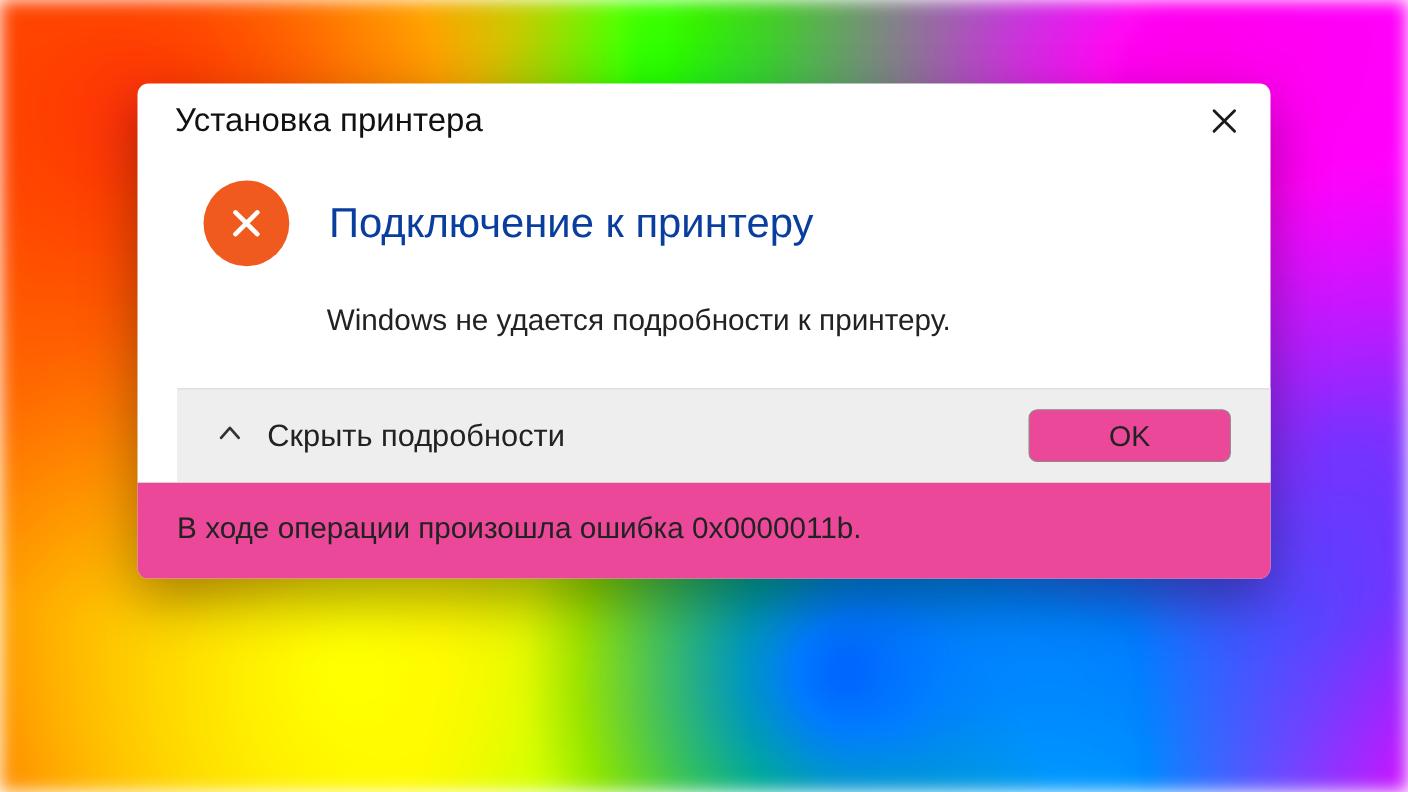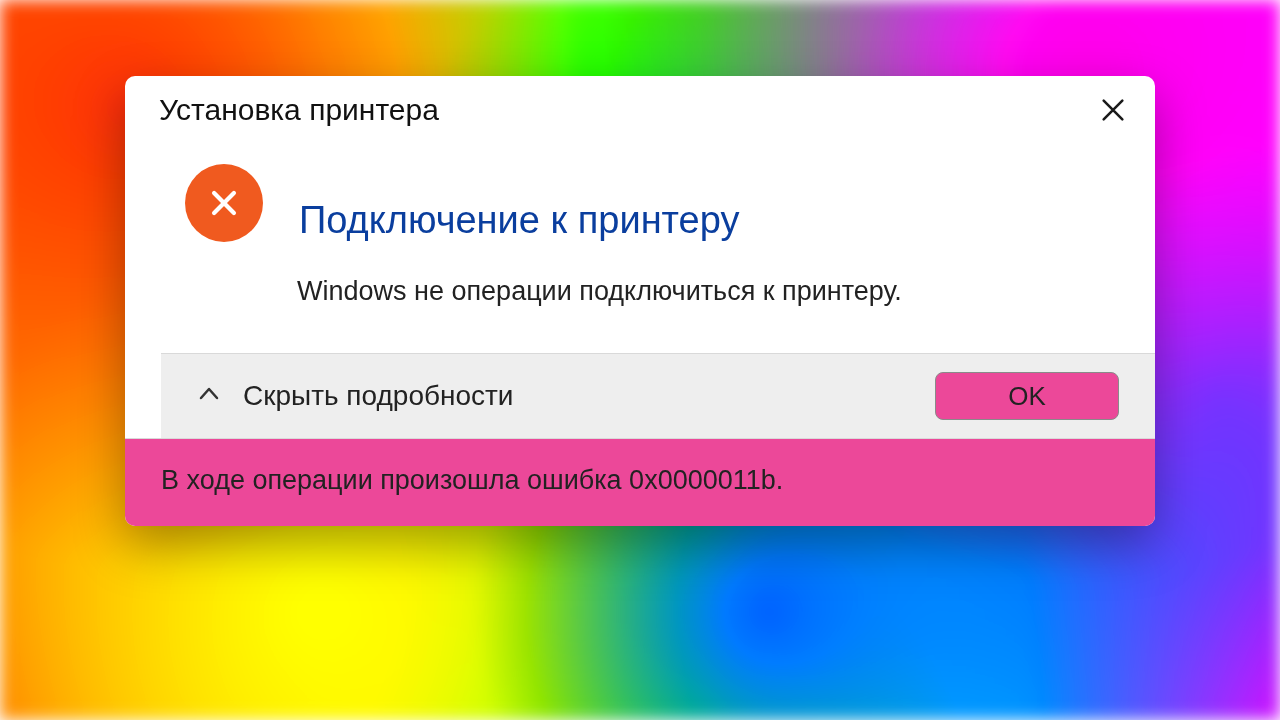--- a/index.html
+++ b/index.html
@@ -35,21 +35,21 @@
     .title { font-size: 30px; color: #111; font-weight: 400; }
     .close-btn {
       width: 36px; height: 36px; display:flex; align-items:center; justify-content:center;
       cursor: pointer;
     }
     .close-btn svg { width: 28px; height: 28px; }
     .content {
       padding: 28px 60px 46px 60px;
       display: flex; flex-direction: column;
     }
-    .row1 { display:flex; align-items:flex-end; gap: 36px; margin-bottom: 34px; }
+    .row1 { display:flex; align-items:center; gap: 36px; margin-bottom: 34px; }
     .error-badge {
       width: 78px; height: 78px; border-radius: 50%;
       background: #f05a1f;
       display:flex; align-items:center; justify-content:center;
       flex-shrink:0;
     }
     .error-badge svg { width: 34px; height: 34px; }
     .heading { color: #0a3e9e; font-size: 38px; font-weight: 400; }
     .message { font-size: 27px; color: #222; padding-left: 112px; }
     .actions {
@@ -94,21 +94,21 @@
     </div>
     <div class="content">
       <div class="row1">
         <div class="error-badge">
           <svg viewBox="0 0 24 24">
               <path d="M5 5 L19 19 M19 5 L5 19" stroke="#fff" stroke-width="3" fill="none" stroke-linecap="round"></path>
             </svg>
         </div>
         <div class="heading">Подключение к принтеру</div>
       </div>
-      <div class="message">Windows не операции подключиться к принтеру.</div>
+      <div class="message">Windows не удается подробности к принтеру.</div>
     </div>
     <div class="actions">
       <div class="toggle">
         <span class="chev">
           <svg viewBox="0 0 24 24">
               <path d="M4 16 L12 7 L20 16" stroke="#333" stroke-width="2.5" fill="none" stroke-linecap="round" stroke-linejoin="round"></path>
             </svg>
         </span>
         <span class="toggle-label">Скрыть подробности</span>
       </div>

